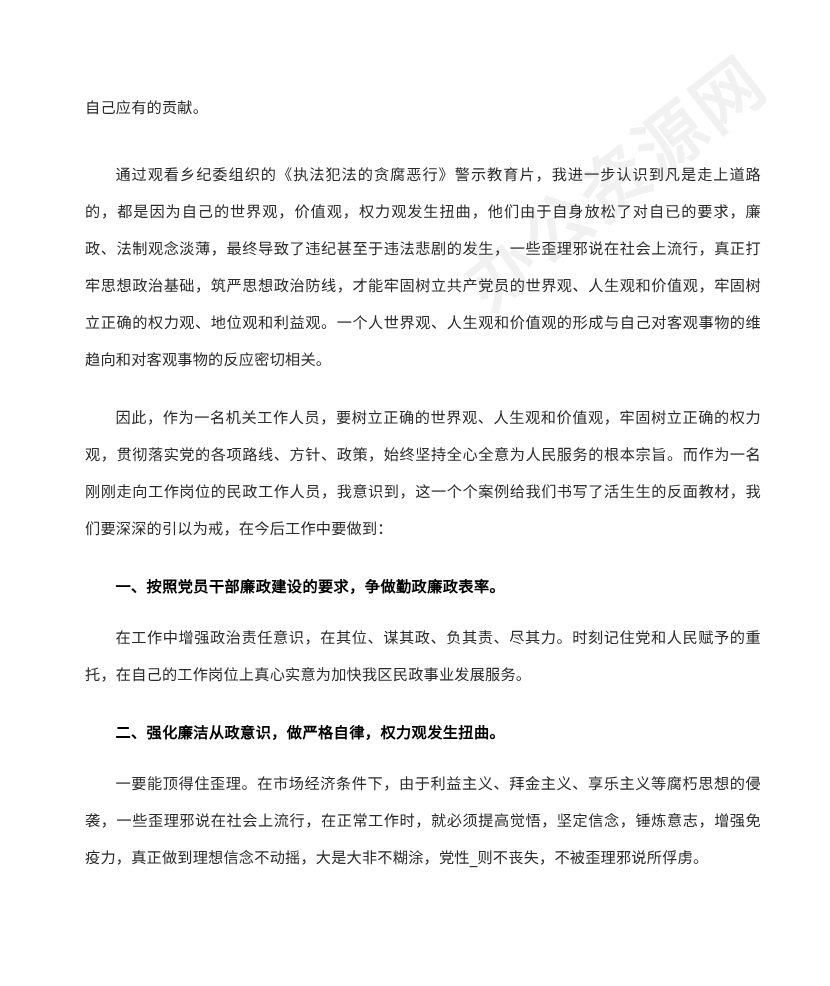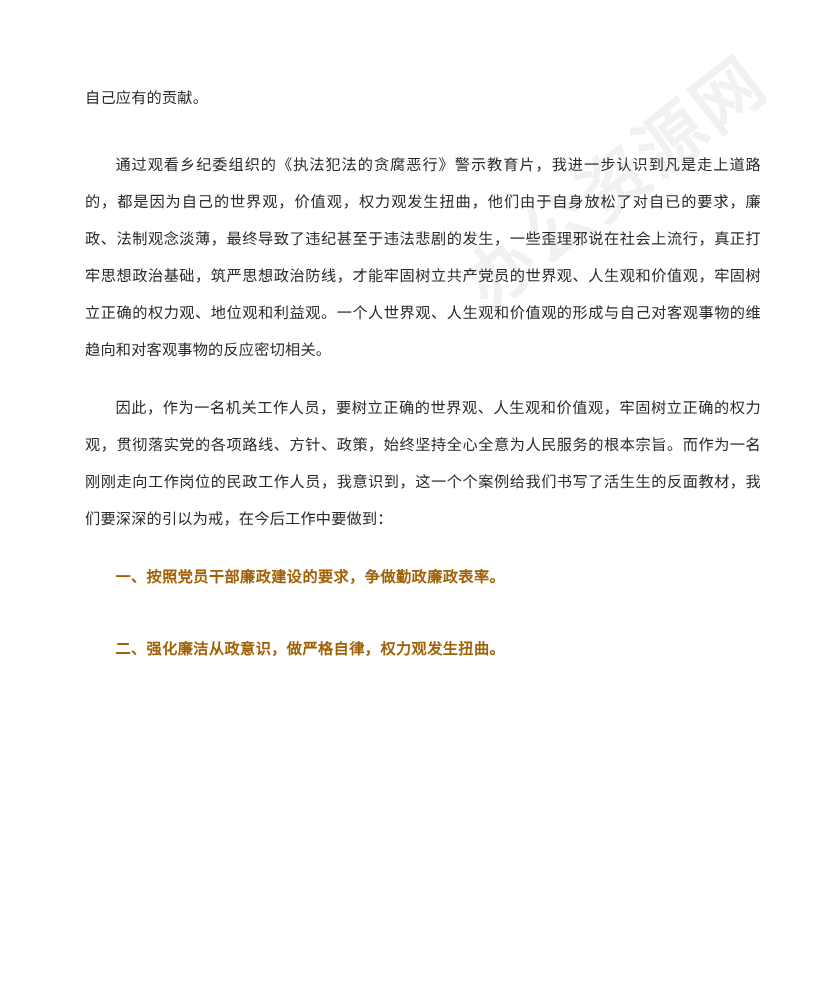--- a/index.html
+++ b/index.html
@@ -47,21 +47,21 @@
     white-space: nowrap;
     transform: rotate(-38deg);
     transform-origin: left top;
     user-select: none;
   }
 
   
   .doc-body {
     position: absolute;
     left: 85px;
-    top: 80px;
+    top: 90px;
     width: 676px;
     z-index: 2;
   }
 
   .para {
     margin: 0;
     color: #2b2b2b;
     font-size: 15.2px;
     line-height: 37px;
     text-align: justify;
@@ -75,21 +75,21 @@
   .para.cont {
     text-indent: 0;
   }
   
   .para.indent {
     text-indent: 2em;
   }
 
   .para.heading {
     font-weight: 700;
-    color: #a16207;
+    color: #000000;
     text-indent: 2em;
     text-align: right;
     text-align-last: left;
     letter-spacing: 0.4px;
   }
 
   
   .gap-lg { height: 30px; }
   .gap-md { height: 21px; }
   .gap-sm { height: 14px; }
@@ -114,22 +114,24 @@
     <div class="gap-md"></div>
 
     <p class="para indent">因此，作为一名机关工作人员，要树立正确的世界观、人生观和价值观，牢固树立正确的权力观，贯彻落实党的各项路线、方针、政策，始终坚持全心全意为人民服务的根本宗旨。而作为一名刚刚走向工作岗位的民政工作人员，我意识到，这一个个案例给我们书写了活生生的反面教材，我们要深深的引以为戒，在今后工作中要做到：</p>
 
     <div class="gap-md"></div>
 
     <p class="para heading">一、按照党员干部廉政建设的要求，争做勤政廉政表率。</p>
 
     <div class="gap-sm"></div>
 
+    <p class="para indent">在工作中增强政治责任意识，在其位、谋其政、负其责、尽其力。时刻记住党和人民赋予的重托，在自己的工作岗位上真心实意为加快我区民政事业发展服务。</p>
 
     <div class="gap-md"></div>
 
     <p class="para heading">二、强化廉洁从政意识，做严格自律，权力观发生扭曲。</p>
 
     <div class="gap-sm"></div>
 
+    <p class="para indent">一要能顶得住歪理。在市场经济条件下，由于利益主义、拜金主义、享乐主义等腐朽思想的侵袭，一些歪理邪说在社会上流行，在正常工作时，就必须提高觉悟，坚定信念，锤炼意志，增强免疫力，真正做到理想信念不动摇，大是大非不糊涂，党性_则不丧失，不被歪理邪说所俘虏。</p>
 
   </div>
 </div>
 
 </body></html>

